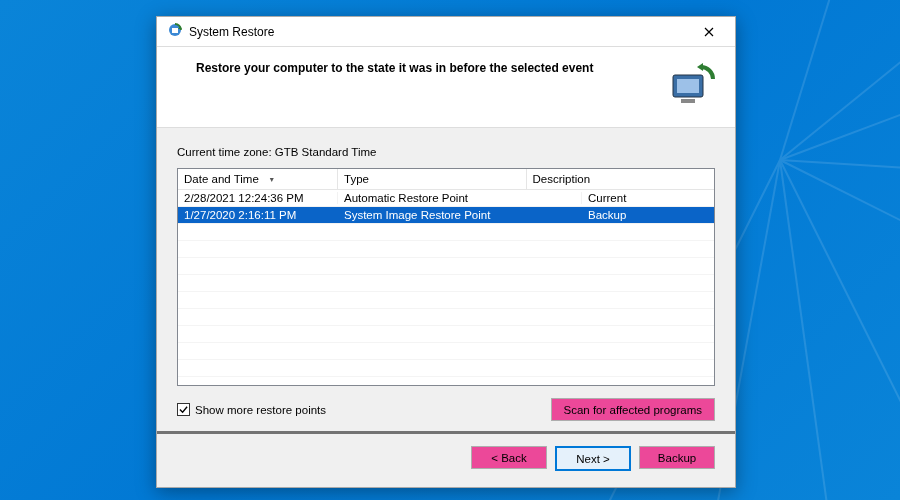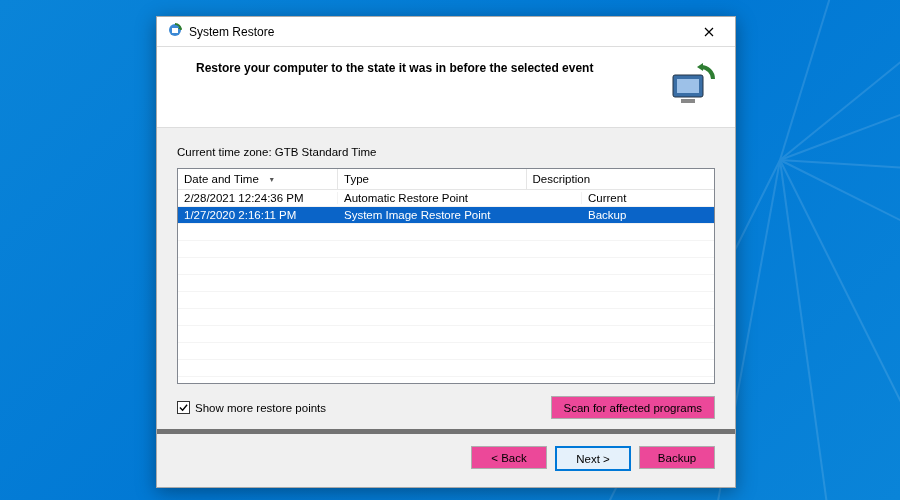--- a/index.html
+++ b/index.html
@@ -75,21 +75,21 @@
     .below-table .spacer { flex: 1; }
     .btn {
       height: 23px; padding: 0 12px; font-size: 11.5px;
       background: #ec4899; border: 1px solid #adadad;
       display: inline-flex; align-items: center; justify-content: center;
       min-width: 76px;
     }
     .btn.wide { min-width: 160px; }
     .btn.default { border: 2px solid #0078d7; background: #e5f1fb; padding: 0 11px; height: 25px; }
     .footer {
-      border-top: 5px solid #737373; padding: 12px 20px 16px 20px;
+      border-top: 3px solid #737373; padding: 12px 20px 16px 20px;
       display: flex; justify-content: flex-end; gap: 8px;
     }
   </style>
 </head>
 <body>
 
 <svg class="bg-rays" viewBox="0 0 900 500" preserveAspectRatio="xMidYMid slice">
   <g stroke="#ffffff" stroke-width="2" opacity="0.8">
     <path d="M 780 160 L 1100 -100"></path>
       <path d="M 780 160 L 1100 40"></path>

